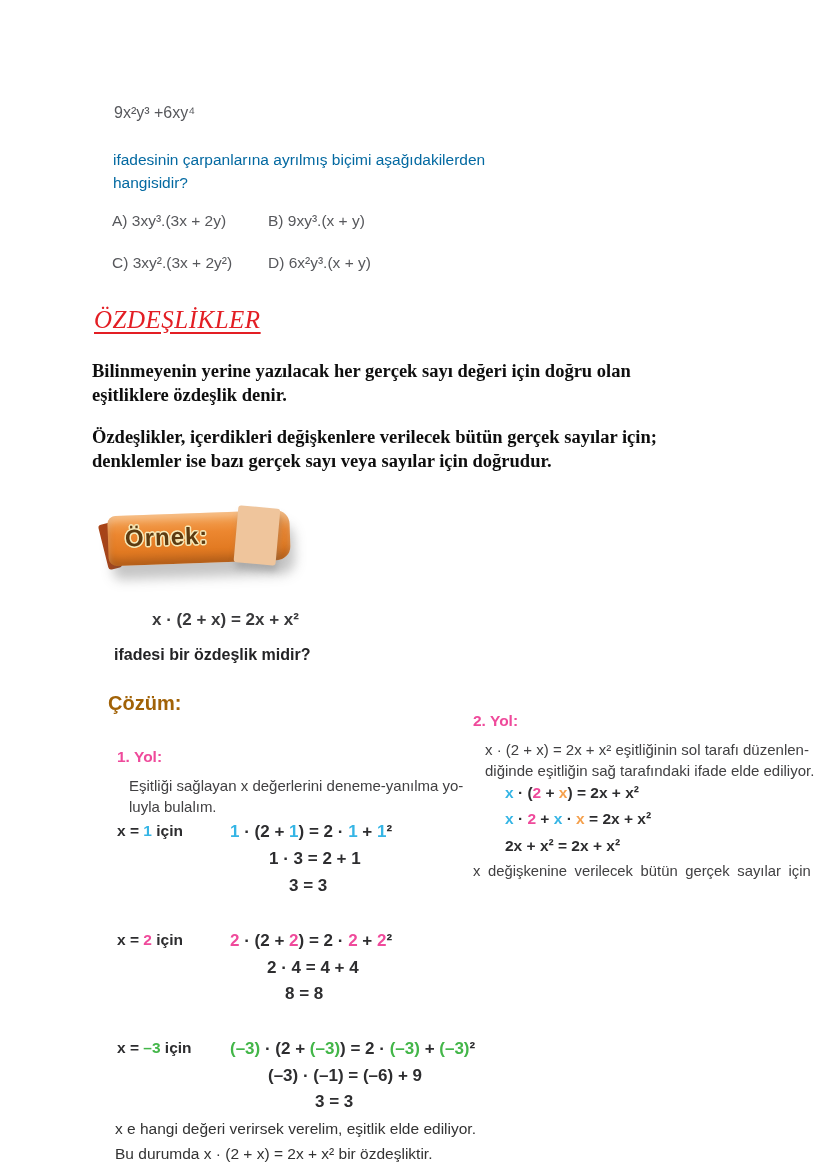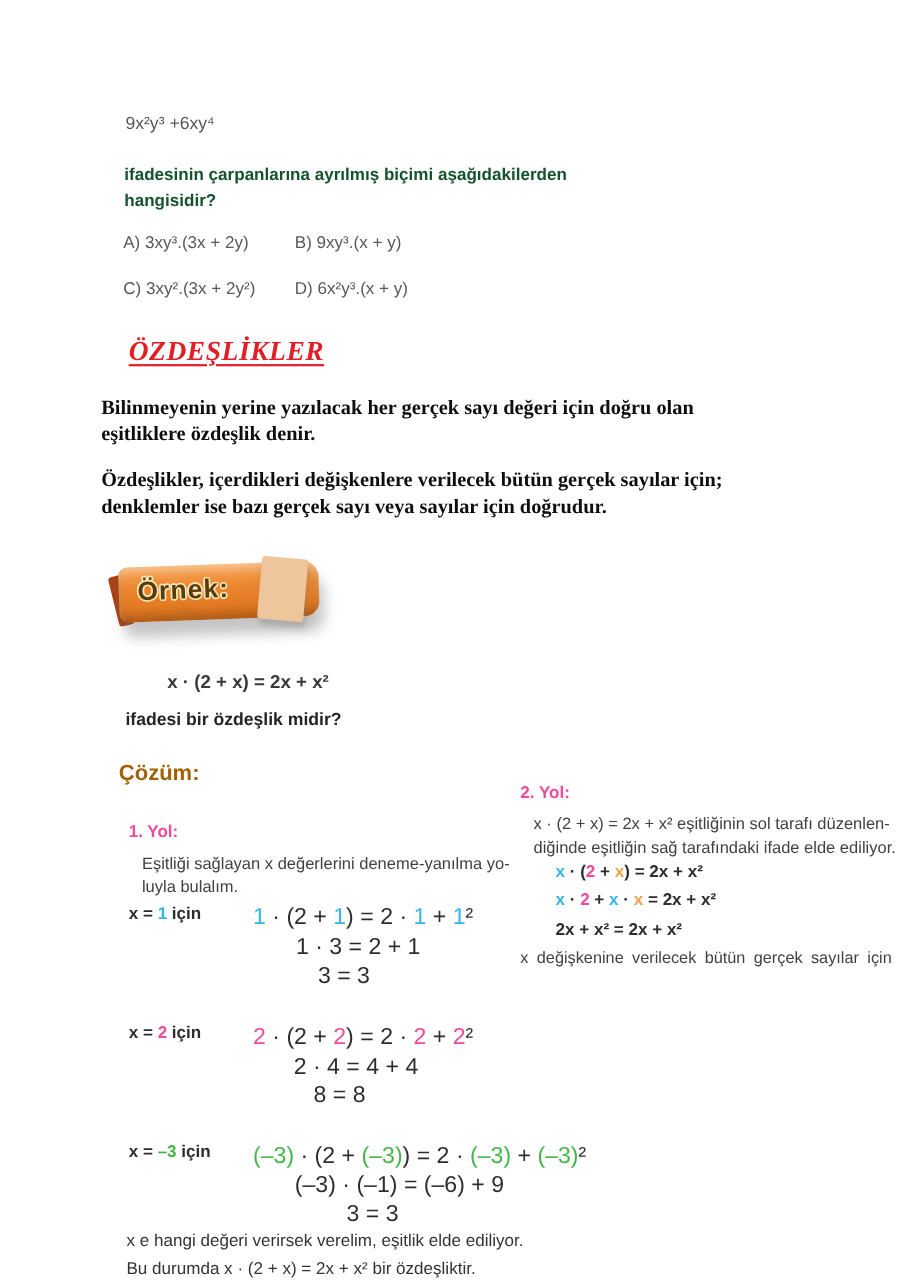--- a/index.html
+++ b/index.html
@@ -2,31 +2,31 @@
 <html lang="tr"><head>
 <meta charset="utf-8">
 <style>
   html,body { margin:0; padding:0; background:#ffffff; }
   .page {
     position:relative; width:828px; height:1171px; background:#ffffff;
     font-family:"Liberation Sans", sans-serif; overflow:hidden;border-radius:25px;
   }
   
   .q-expression { position:absolute; left:114px; top:104px; font-size:16px; color:#57585c; }
-  .q-prompt { position:absolute; left:113px; top:148px; font-size:15.5px; line-height:23px; color:#14532d;font-weight:bold; }
+  .q-prompt { position:absolute; left:113px; top:148px; font-size:15.5px; line-height:23px; color:#0369a1; }
   .q-options {
     position:absolute; left:112px; top:212px; display:grid;
     grid-template-columns:156px auto; row-gap:24px; font-size:15.5px; color:#57585c;
   }
   
   .heading {
     position:absolute; left:94px; top:306px;
-    font-family:"Liberation Serif", serif; font-style:italic; font-weight:bold;
+    font-family:"Liberation Serif", serif; font-style:italic; font-weight:normal;
     font-size:25px; letter-spacing:0.5px;
-    text-decoration:underline; text-decoration-thickness:2px; text-underline-offset:4px;margin-left:23px;
+    text-decoration:underline; text-decoration-thickness:2px; text-underline-offset:4px;
   }
   .para {
     position:absolute; left:92px; width:680px;
     font-family:"Liberation Serif", serif; font-weight:bold;
     font-size:18.5px; line-height:23.5px; color:#0e0e0e;
   }
   .para1 { top:360px; }
   .para2 { top:426px; }
   
   .banner { position:absolute; left:108px; top:513px; width:182px; height:50px; transform:rotate(-2deg); }
@@ -52,21 +52,21 @@
   .method { position:absolute; }
   .method1 { left:117px; top:746px; width:352px; height:425px; }
   .method2 { left:473px; top:703px; width:352px; height:220px; }
   .m-title { position:absolute; font-size:15.5px; font-weight:bold; color:#ef4a9b; }
   .m1-title { left:0; top:2px; }
   .m2-title { left:0; top:9px; }
   .m-desc { position:absolute; left:12px; font-size:15px; line-height:21px; color:#414042; }
   .m1-desc { top:29px; }
   .m2-desc { top:36px; width:352px; }
   .case-label { position:absolute; left:0; font-size:15.5px; font-weight:bold; color:#2d2d2f; white-space:nowrap; }
-  .case-eq { position:absolute; font-size:21px; font-weight:normal; color:#2d2d2f; white-space:nowrap; }
+  .case-eq { position:absolute; font-size:17px; font-weight:bold; color:#2d2d2f; white-space:nowrap; }
   .note { position:absolute; left:-2px; font-size:15.5px; color:#333333; white-space:nowrap; }
   .m2-step { position:absolute; left:32px; font-size:15.5px; font-weight:bold; color:#2d2d2f; white-space:nowrap; }
   .m2-closing { position:absolute; left:0; top:159px; width:352px; font-size:14.8px; line-height:19.5px; color:#414042; }
   .m2-closing .just { word-spacing:3.5px; }
 </style>
 </head>
 <body>
 
 <div class="page">
 

